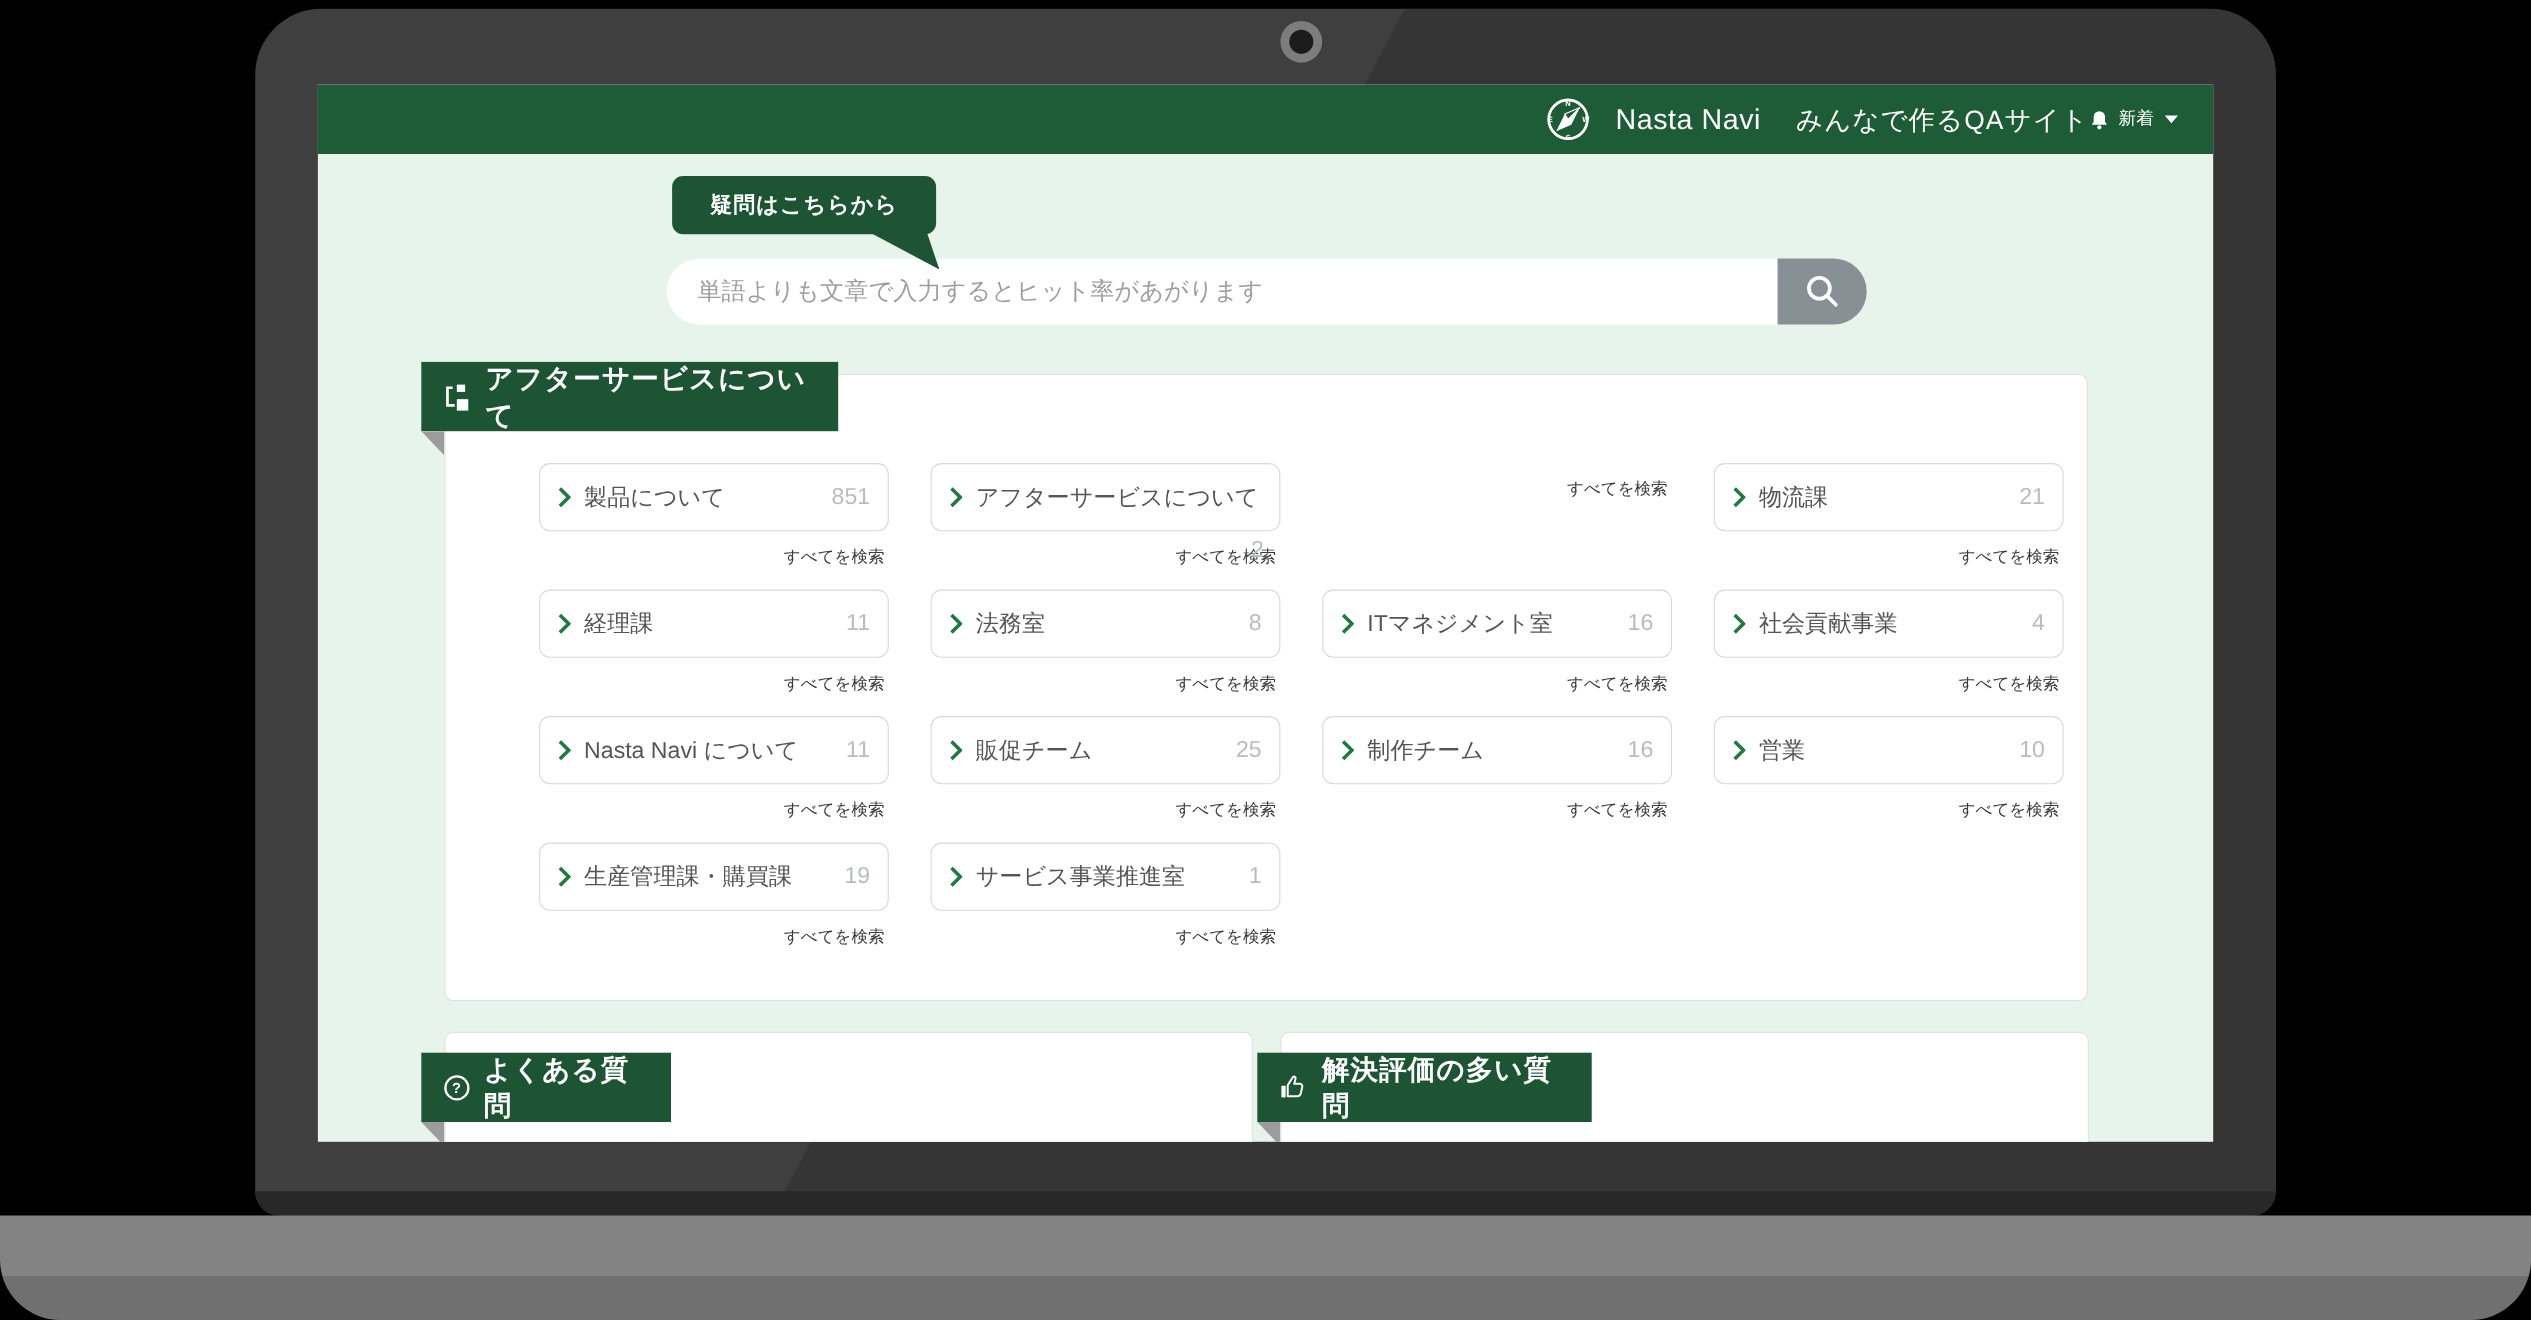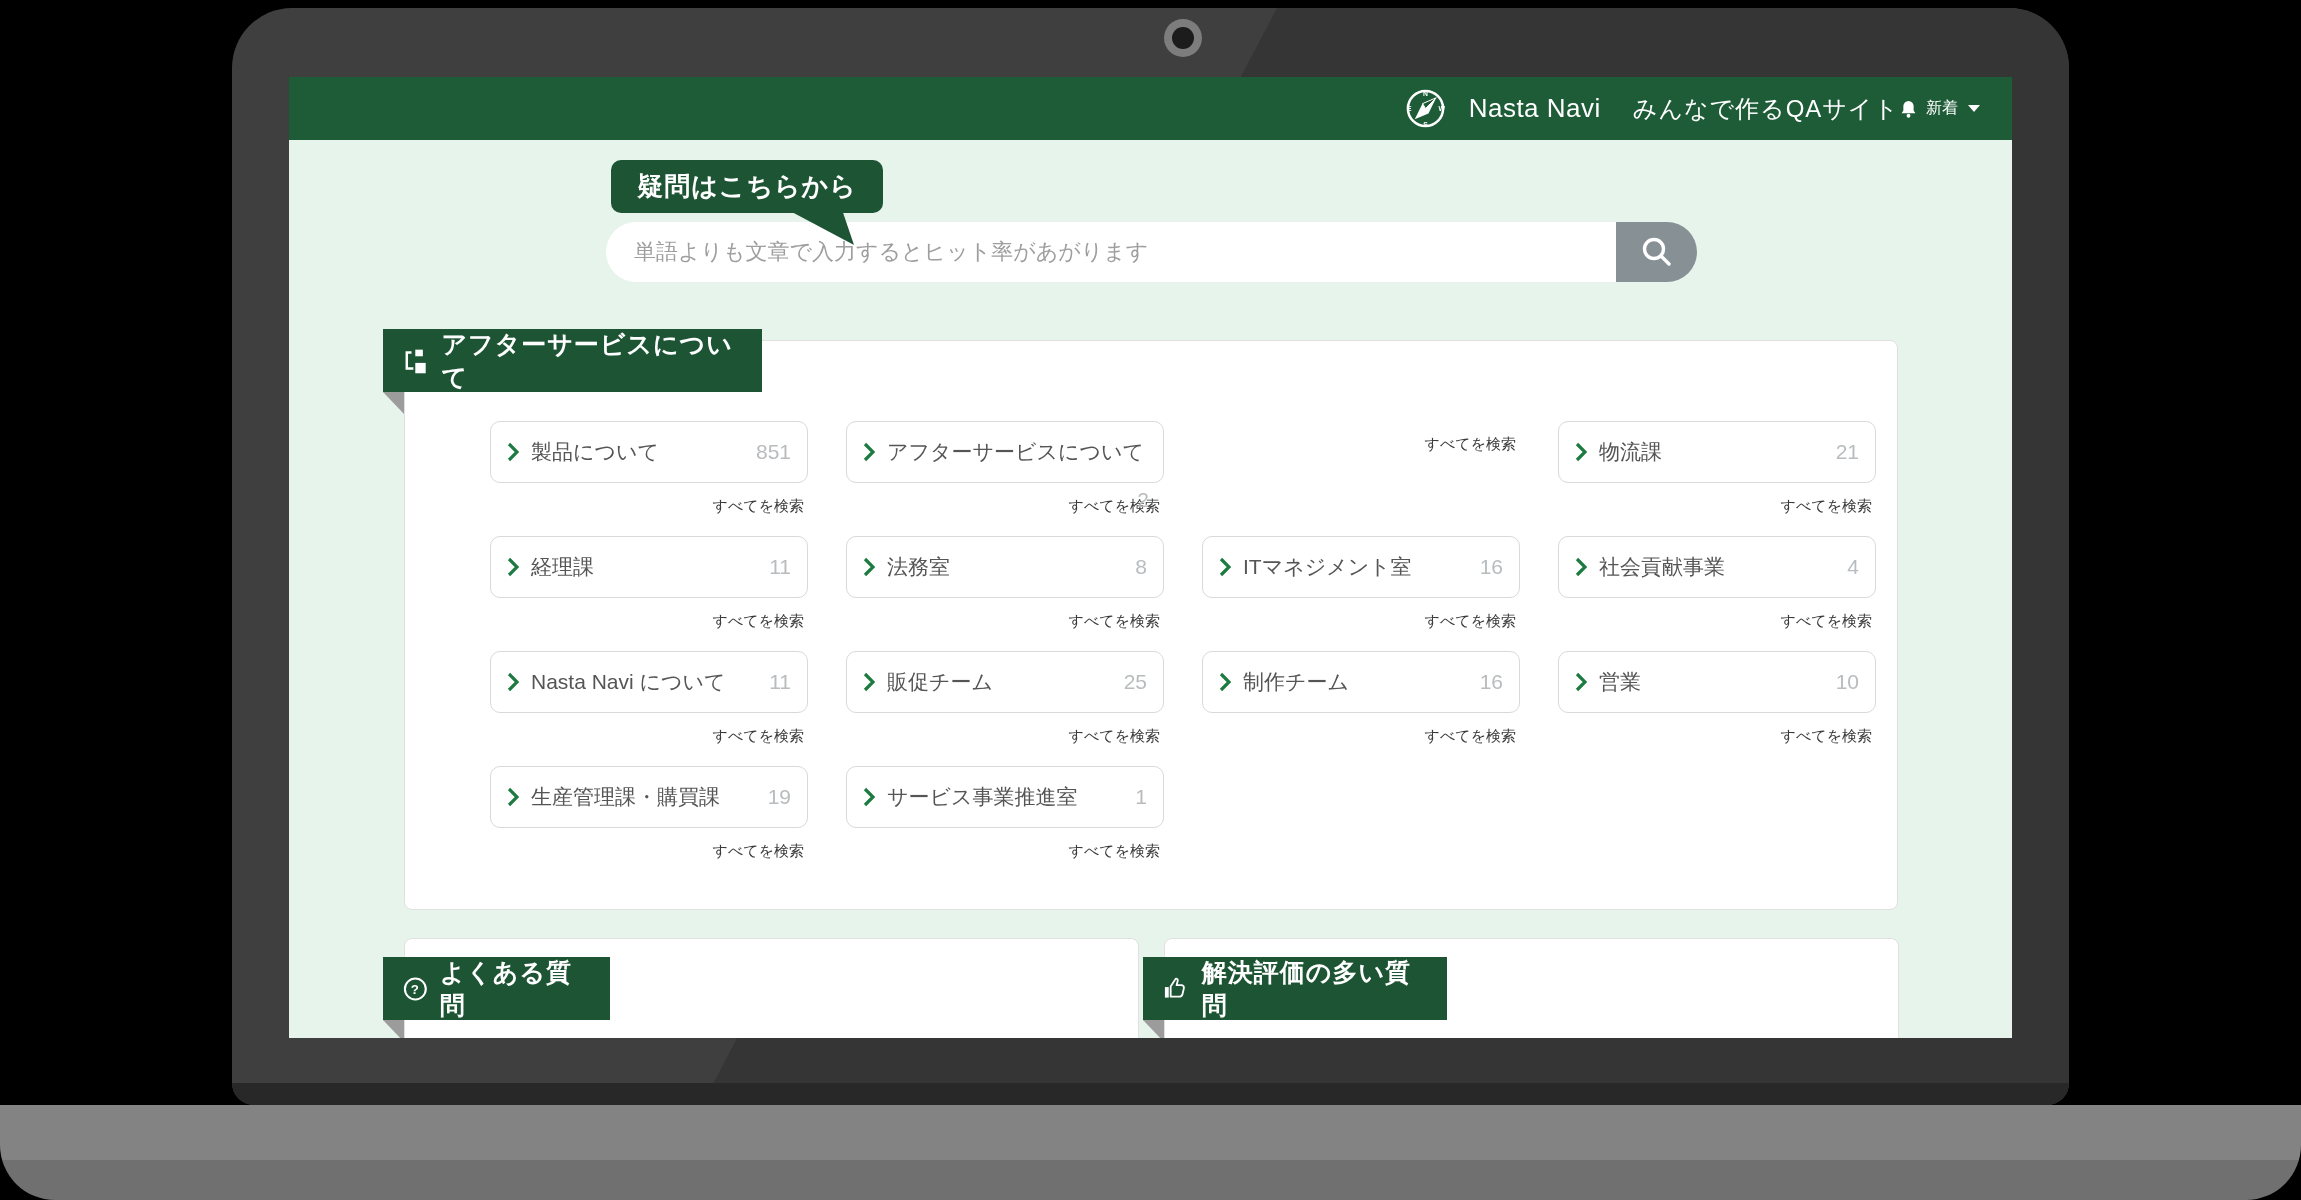--- a/index.html
+++ b/index.html
@@ -27,27 +27,27 @@
     display:flex;align-items:center;justify-content:flex-end;box-sizing:border-box;
     padding:0 32px 0 16px;color:#fff;}
   .hgroup{display:flex;align-items:center;}
   .logo-compass{width:43px;height:43px;margin-right:22px;}
   .site-title{font-size:26px;letter-spacing:.5px;}
   .site-tagline{font-size:24px;margin-left:32px;letter-spacing:1px;}
   .notif{display:flex;align-items:center;gap:8px;font-size:16px;cursor:pointer;}
   .caret{width:0;height:0;border-left:6px solid transparent;border-right:6px solid transparent;
     border-top:7px solid #fff;margin-left:2px;}
   
-  .tooltip{position:absolute;left:322px;top:83px;width:272px;height:53px;background:#1c5434;
-    border-radius:10px;color:#fff;font-weight:bold;font-size:26px;display:flex;
+  .tooltip{position:absolute;left:322px;top:83px;width:240px;height:53px;background:#1c5434;
+    border-radius:10px;color:#fff;font-weight:bold;font-size:20px;display:flex;
     align-items:center;justify-content:center;letter-spacing:1px;z-index:5;}
   .tooltip-tail{position:absolute;left:501px;top:134px;width:64px;height:34px;background:#1c5434;
     clip-path:polygon(0 0,82% 0,100% 100%);z-index:5;}
   
-  .search-row{position:absolute;left:317px;top:145px;width:1091px;height:60px;display:flex;}
+  .search-row{position:absolute;left:317px;top:158px;width:1091px;height:60px;display:flex;}
   .search-input{flex:1;height:60px;border:none;outline:none;border-radius:30px 0 0 30px;
     padding:0 28px;font-size:22px;color:#444;background:#fff;box-sizing:border-box;
     font-family:"Liberation Sans","DejaVu Sans",sans-serif;}
   .search-input::placeholder{color:#9e9e9e;opacity:1;}
   .search-btn{width:81px;height:60px;border:none;background:#87909
 4;background:#879094;border-radius:0 30px 30px 0;display:flex;align-items:center;
     justify-content:center;cursor:pointer;}
   
   .ribbon{position:absolute;height:63px;background:#1c5434;color:#fff;font-weight:bold;
     font-size:25px;display:flex;align-items:center;box-sizing:border-box;padding:0 20px;

